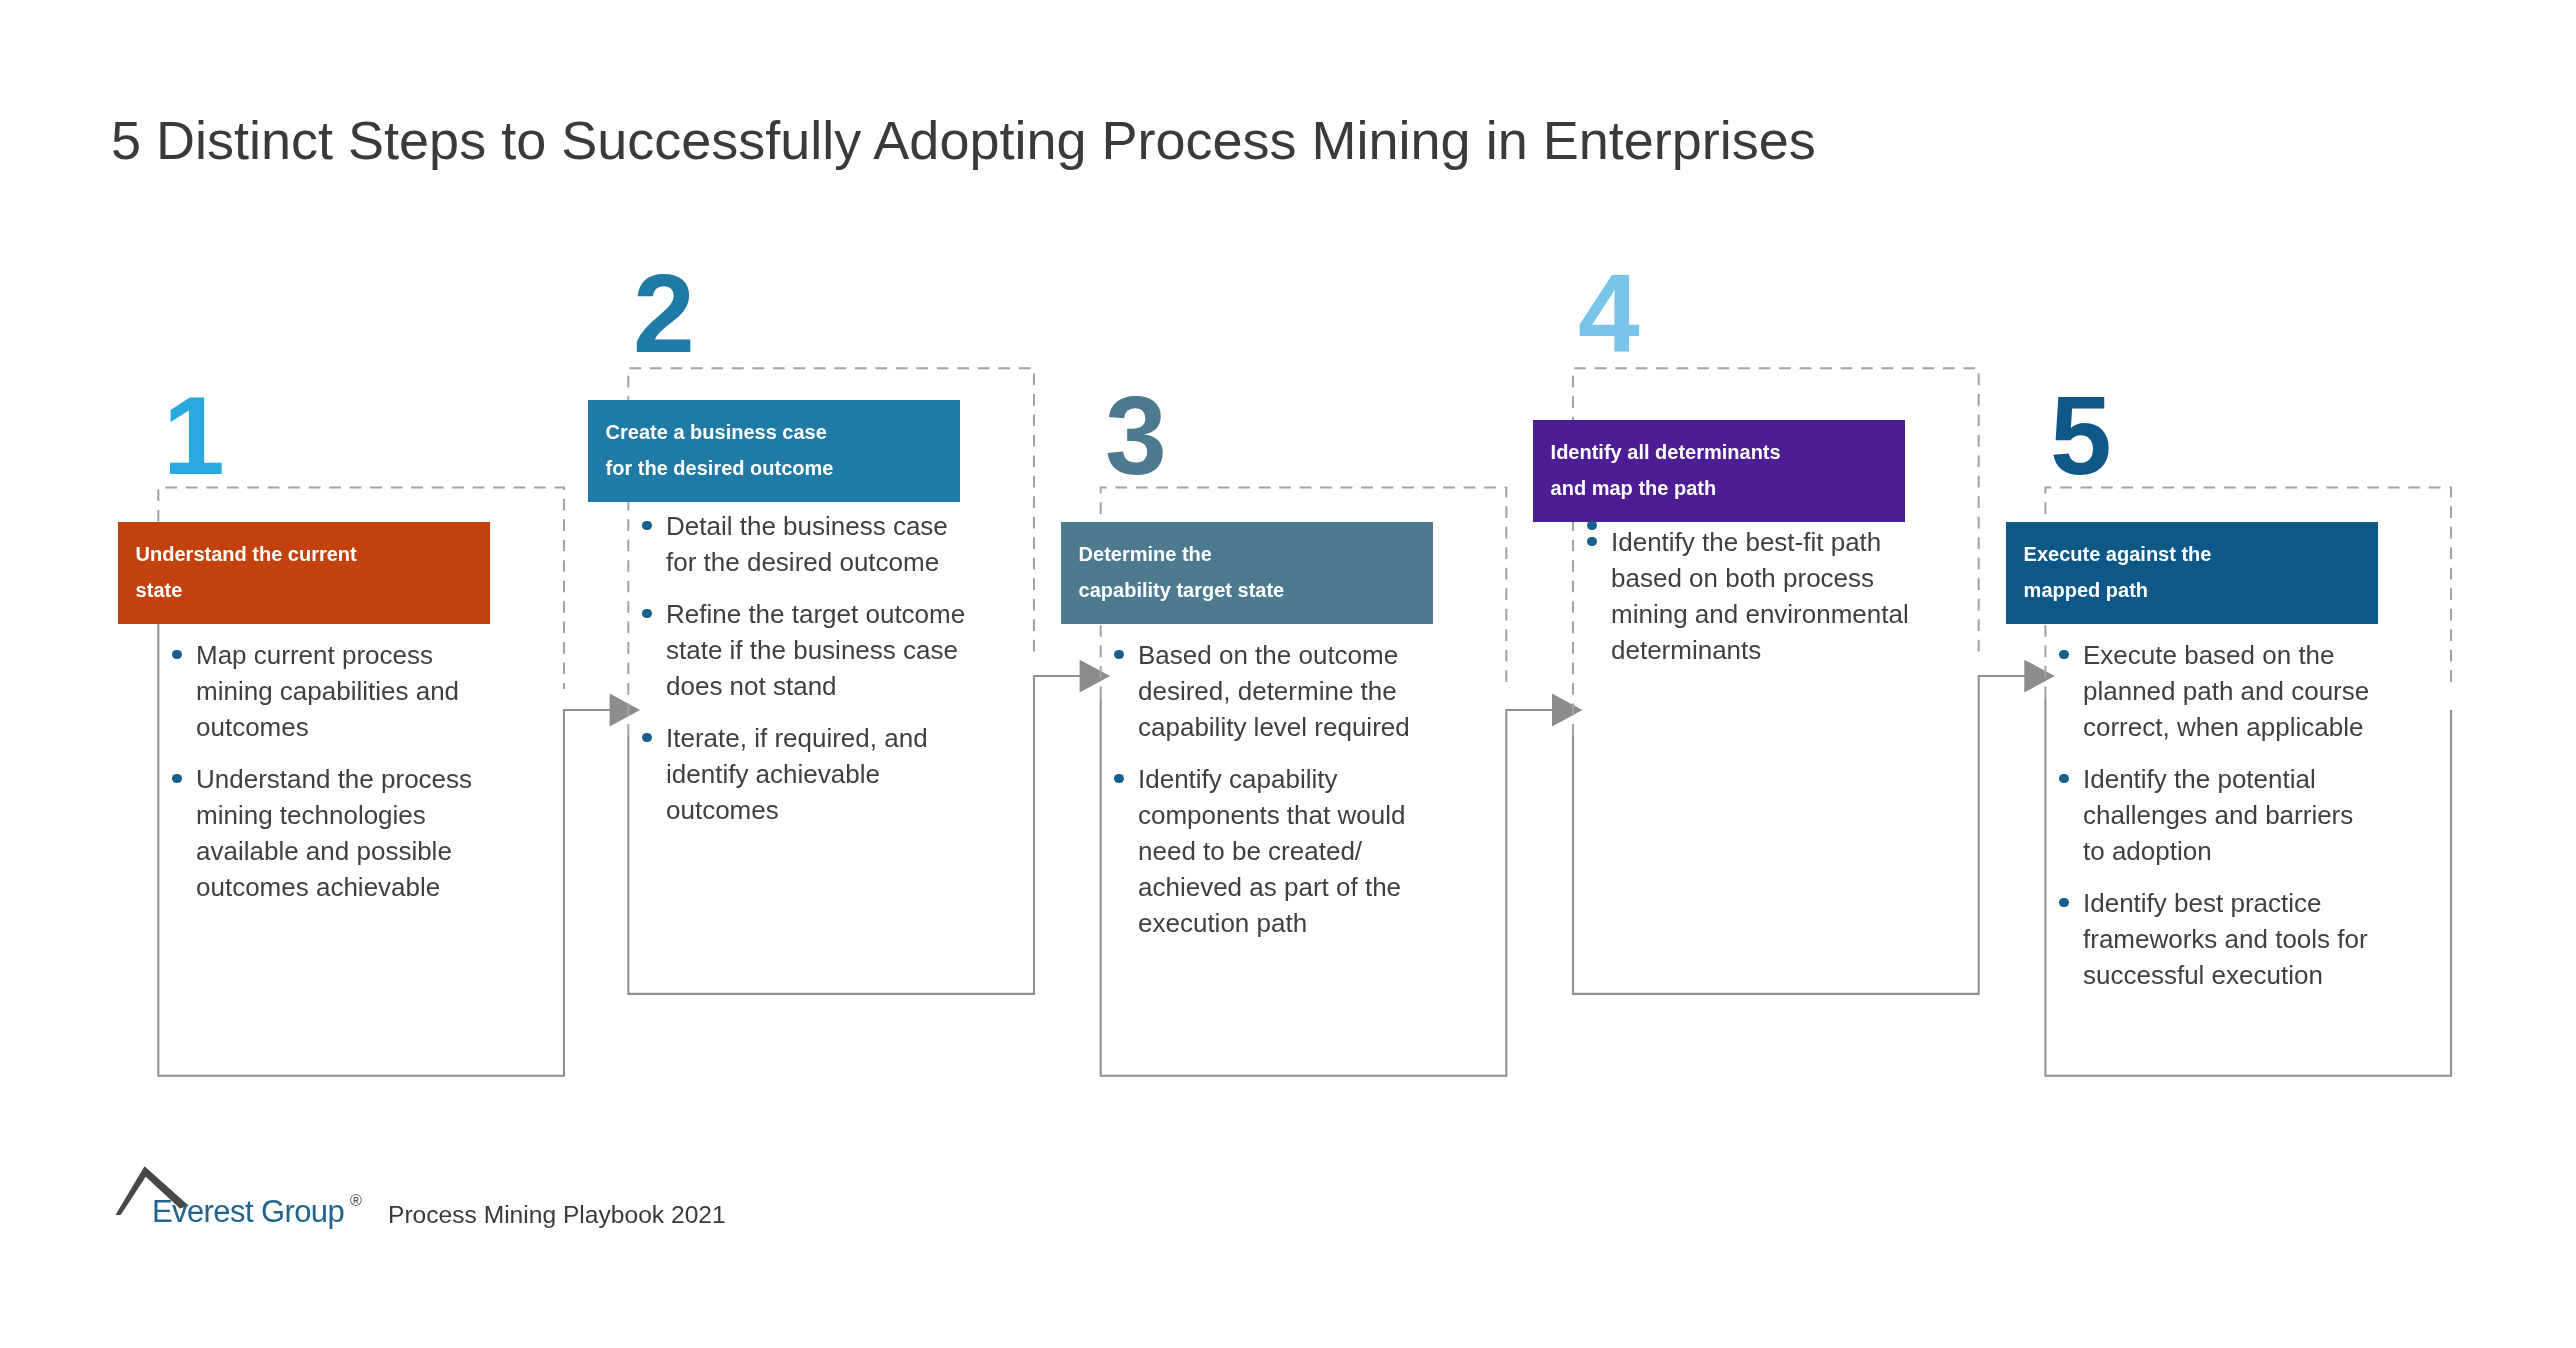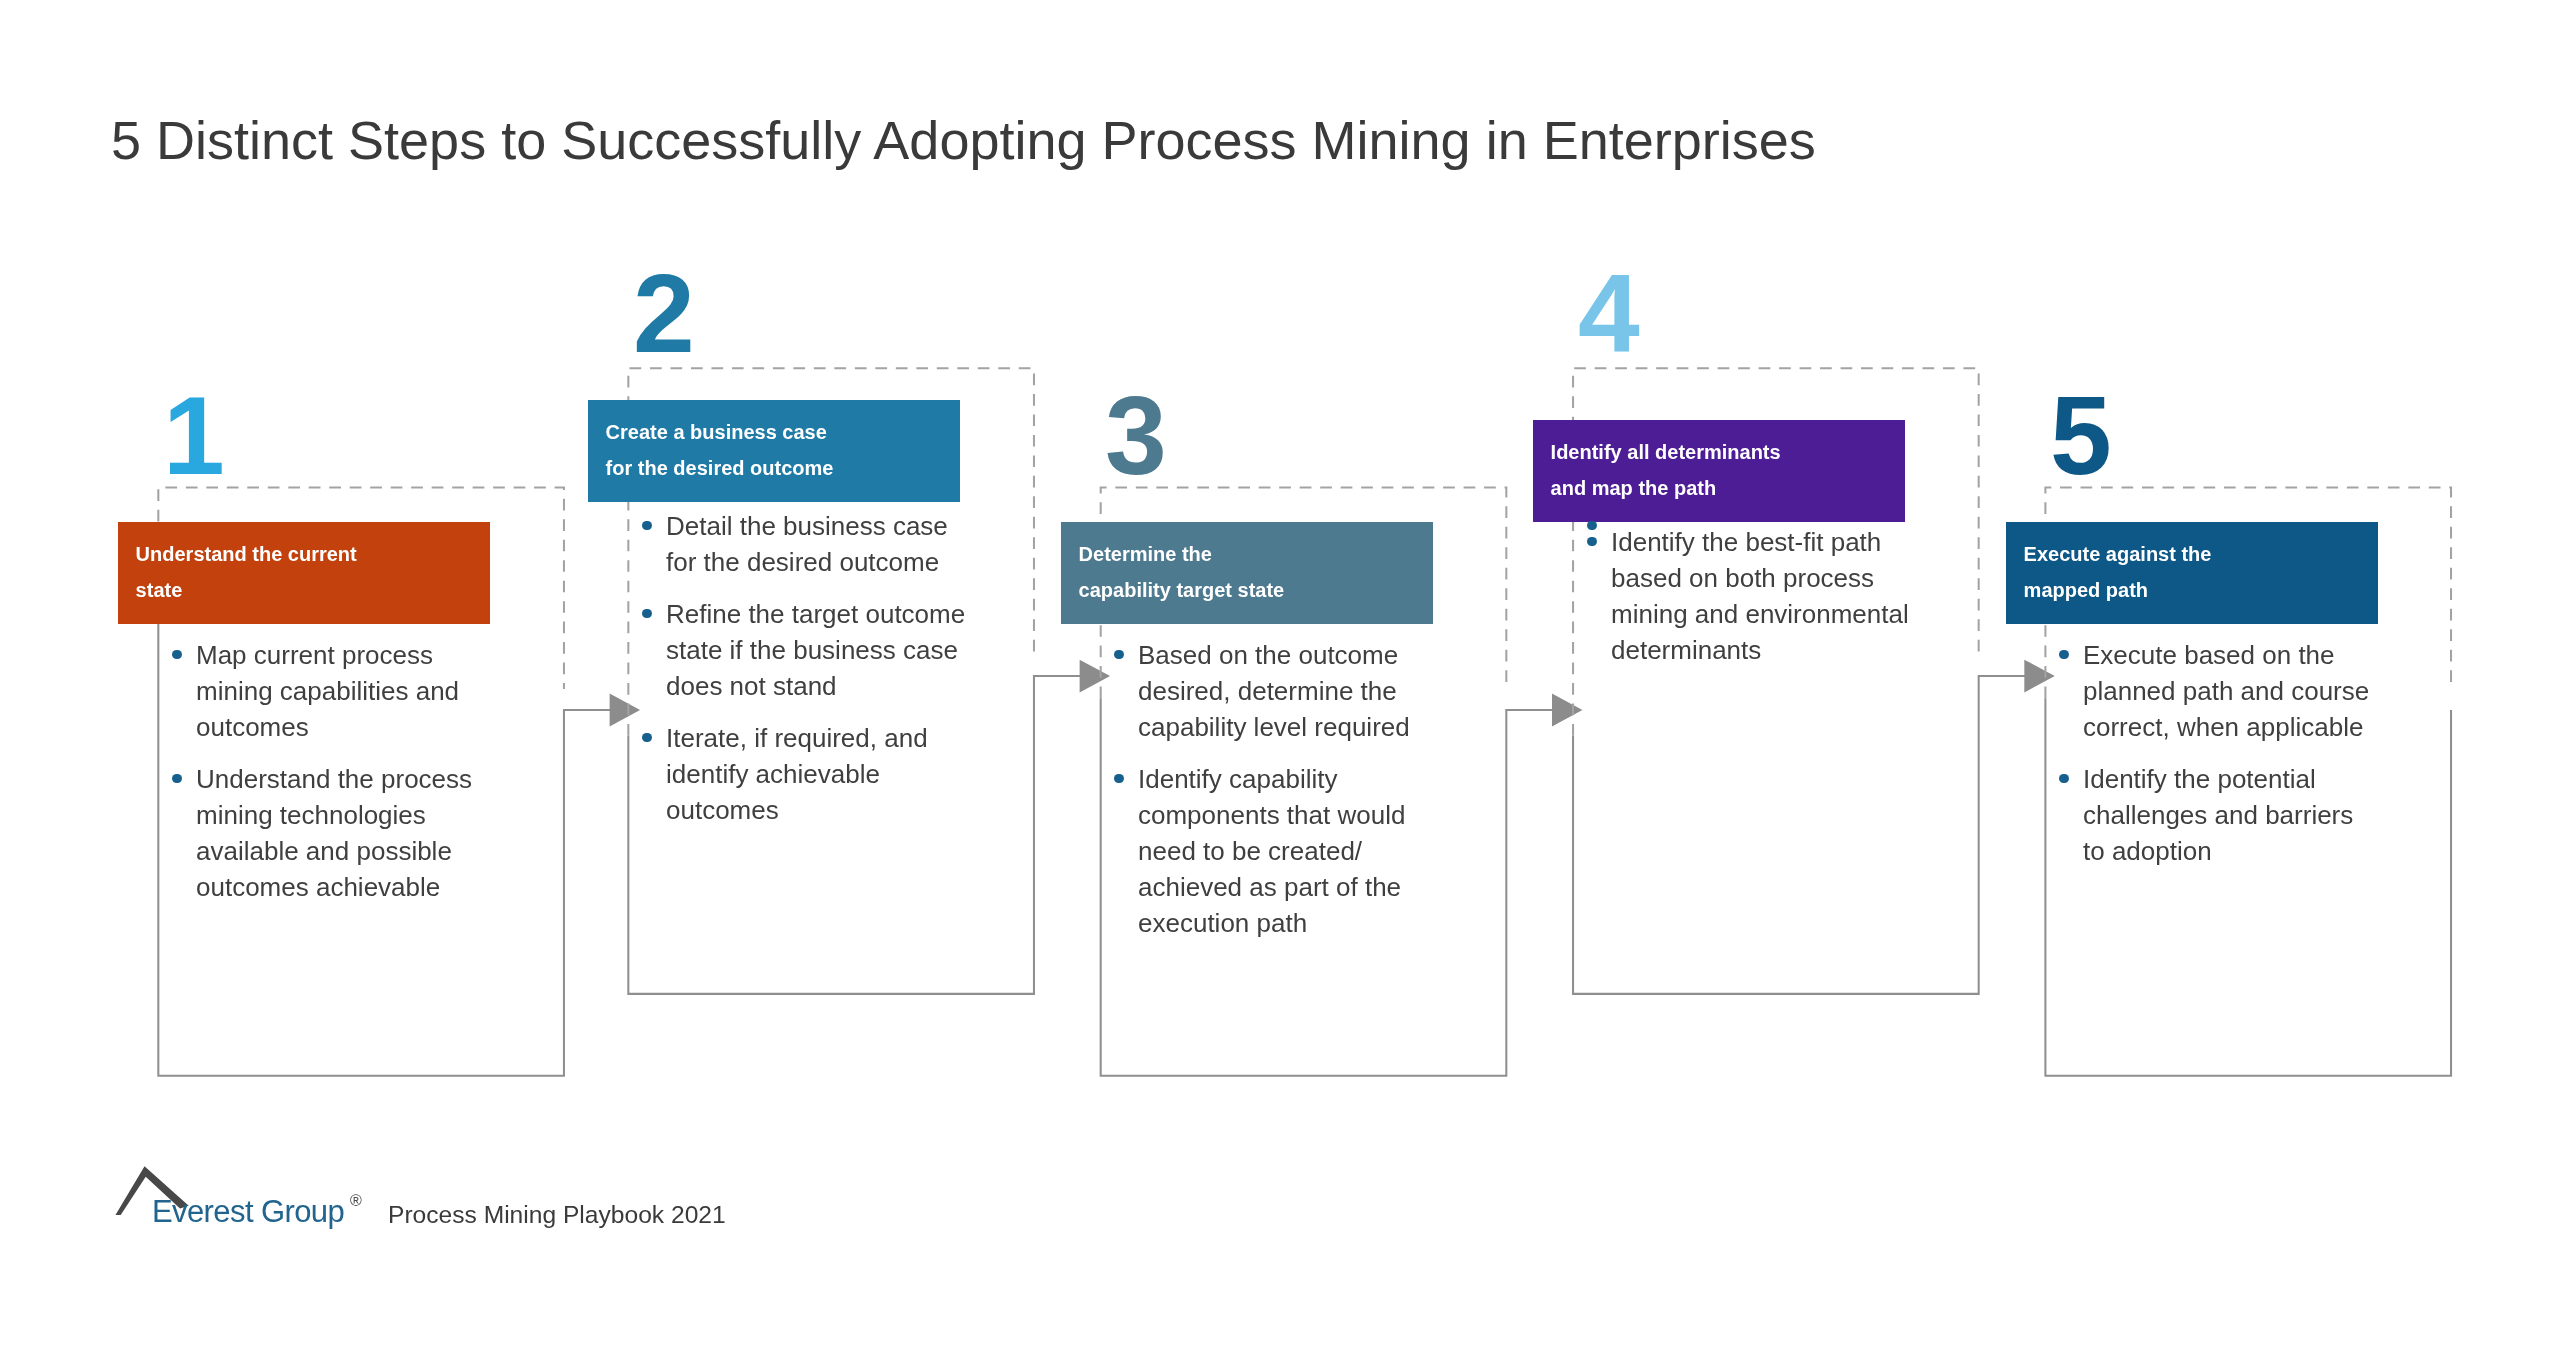--- a/index.html
+++ b/index.html
@@ -111,20 +111,23 @@
       <div class="step-number" style="left: 2050px; top: 381px; color: rgb(14, 88, 136);">5</div>
       <div class="step-header" style="left: 2006px; top: 522px; background: rgb(14, 88, 136);">Execute against the
 mapped path</div>
       <div class="step-bullets" style="left: 2057px; top: 637px;">
         <div class="bullet"><span class="dot" style="background: rgb(23, 96, 142);"></span><span>Execute based on the
 planned path and course
 correct, when applicable</span></div>
         <div class="bullet"><span class="dot" style="background: rgb(23, 96, 142);"></span><span>Identify the potential
 challenges and barriers
 to adoption</span></div>
+        <div class="bullet"><span class="dot" style="background: rgb(23, 96, 142);"></span><span>Identify best practice
+frameworks and tools for
+successful execution</span></div>
       </div>
     </div>
 
   <div class="footer">
     <svg class="mountain" width="80" height="50" viewBox="0 0 136 86">
       <polygon points="0,86 50,2 126,70 111,75 52,20 9,86" fill="#484848"></polygon>
     </svg>
     <span class="brand-name">Everest Group</span>
     <span class="brand-reg">®</span>
     <span class="brand-caption">Process Mining Playbook 2021</span>

